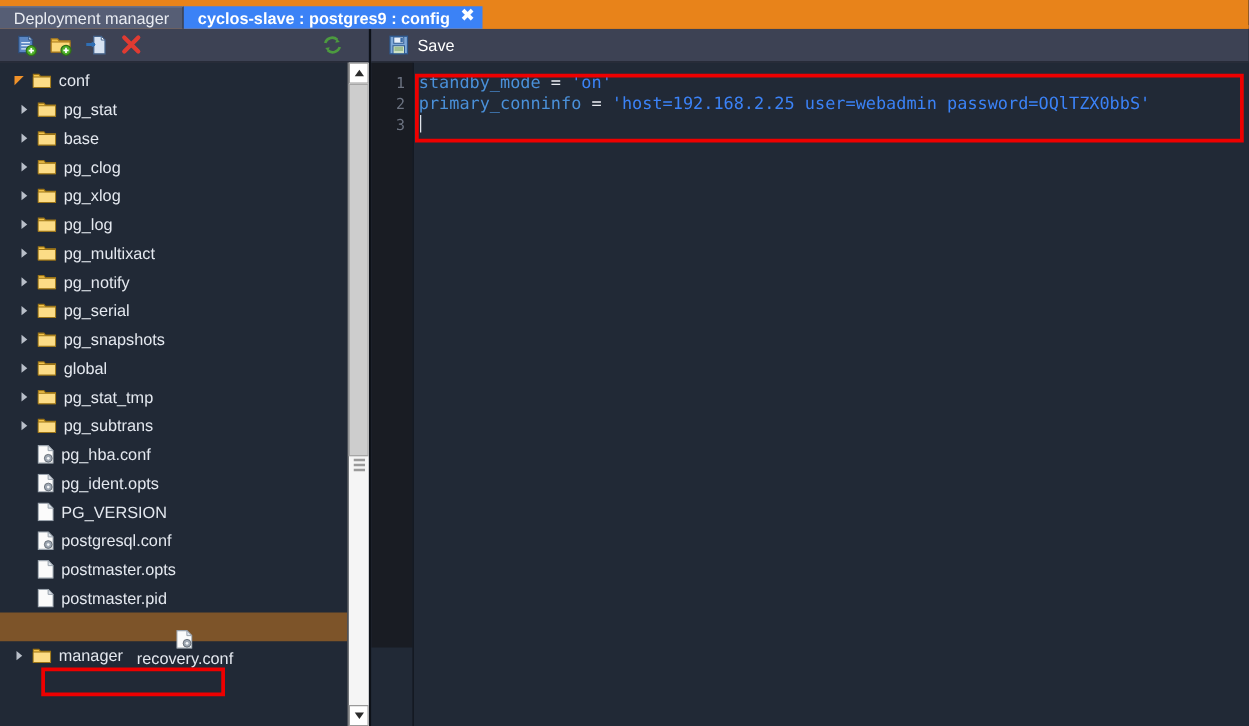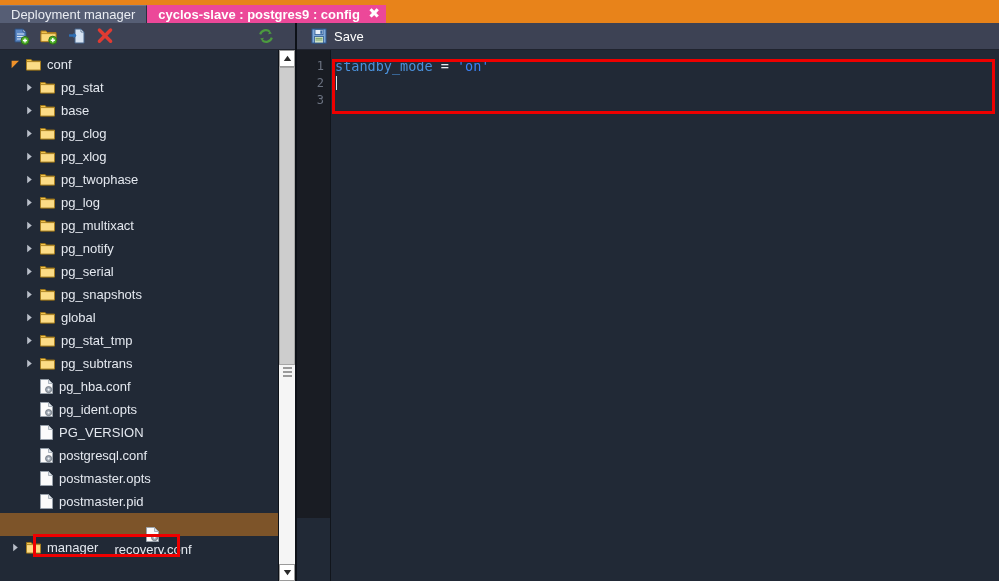--- a/index.html
+++ b/index.html
@@ -36,21 +36,21 @@
     white-space: nowrap;
   }
   .tab-inactive {
     background: #565e75;
     color: #e9ecf2;
     border-top: 1px solid #6e7siete;
     border-top: 1px solid #6e768d;
     border-right: 1px solid #2b3040;
   }
   .tab-active {
-    background: #ec4899;
+    background: #3b82f6;
     color: #ffffff;
     font-weight: bold;
     padding-right: 26px;
     justify-content: center;
   }
   .tab-close {
     position: absolute;
     right: 6px;
     top: 1px;
     color: #ffffff;
@@ -119,21 +119,21 @@
   }
   .row .arrow {
     width: 14px;
     display: flex;
     align-items: center;
     justify-content: center;
     flex: 0 0 14px;
   }
   .row .lbl { margin-left: 6px; text-align: center; }
   .indent-0 { padding-left: 8px; }
-  .indent-1 { padding-left: 22px; }
+  .indent-1 { padding-left: 12px; }
 
   
   .vscroll {
     width: 17px;
     background: #f1f1f1;
     border-left: 1px solid #0d1118;
     display: flex;
     flex-direction: column;
     position: relative;
   }
@@ -390,34 +390,20 @@
                 <path d="M1.2 0.8 L5.8 4.5 L1.2 8.2 Z" fill="#b9bfc9"></path>
               </svg>
             </span>
             <span style="display: flex; align-items: center; margin-left: 4px;">
               <svg width="15" height="13" viewBox="0 0 15 13">
                 <path d="M0.5 1.5 h4.6 l1.3 1.5 h8.1 v9 h-14 z" fill="#f3c44c" stroke="#9c7416" stroke-width="0.9"></path>
                 <path d="M0.5 3.6 h14 v8.4 h-14 z" fill="#fcdc86" stroke="#9c7416" stroke-width="0.8"></path>
               </svg>
             </span>
             <span class="lbl">pg_xlog</span>
-          </div>
-          <div class="row indent-1">
-            <span class="arrow">
-              <svg width="7" height="9" viewBox="0 0 7 9">
-                <path d="M1.2 0.8 L5.8 4.5 L1.2 8.2 Z" fill="#b9bfc9"></path>
-              </svg>
-            </span>
-            <span style="display: flex; align-items: center; margin-left: 4px;">
-              <svg width="15" height="13" viewBox="0 0 15 13">
-                <path d="M0.5 1.5 h4.6 l1.3 1.5 h8.1 v9 h-14 z" fill="#f3c44c" stroke="#9c7416" stroke-width="0.9"></path>
-                <path d="M0.5 3.6 h14 v8.4 h-14 z" fill="#fcdc86" stroke="#9c7416" stroke-width="0.8"></path>
-              </svg>
-            </span>
-            <span class="lbl">pg_twophase</span>
           </div>
           <div class="row indent-1">
             <span class="arrow">
               <svg width="7" height="9" viewBox="0 0 7 9">
                 <path d="M1.2 0.8 L5.8 4.5 L1.2 8.2 Z" fill="#b9bfc9"></path>
               </svg>
             </span>
             <span style="display: flex; align-items: center; margin-left: 4px;">
               <svg width="15" height="13" viewBox="0 0 15 13">
                 <path d="M0.5 1.5 h4.6 l1.3 1.5 h8.1 v9 h-14 z" fill="#f3c44c" stroke="#9c7416" stroke-width="0.9"></path>
@@ -658,20 +644,21 @@
 
     <div class="editor">
       <div class="gutter" id="gutter">
           <div>1</div>
           <div>2</div>
           <div>3</div>
         </div>
       <div class="editor-divider"></div>
       <div class="code" id="code-area">
           <div class="codeline"><span class="k">standby_mode</span><span class="op"> = </span><span class="s">'on'</span></div>
+          <div class="codeline"><span class="k">primary_conninfo</span><span class="op"> = </span><span class="s">'host=192.168.2.25 user=webadmin password=OQlTZX0bbS'</span></div>
           <div class="codeline"><span class="caret"></span></div>
         </div>
     </div>
   </div>
 </div>
 
 <div class="annot" id="annot-code"></div>
 <div class="annot" id="annot-file"></div>
 
 </body></html>

